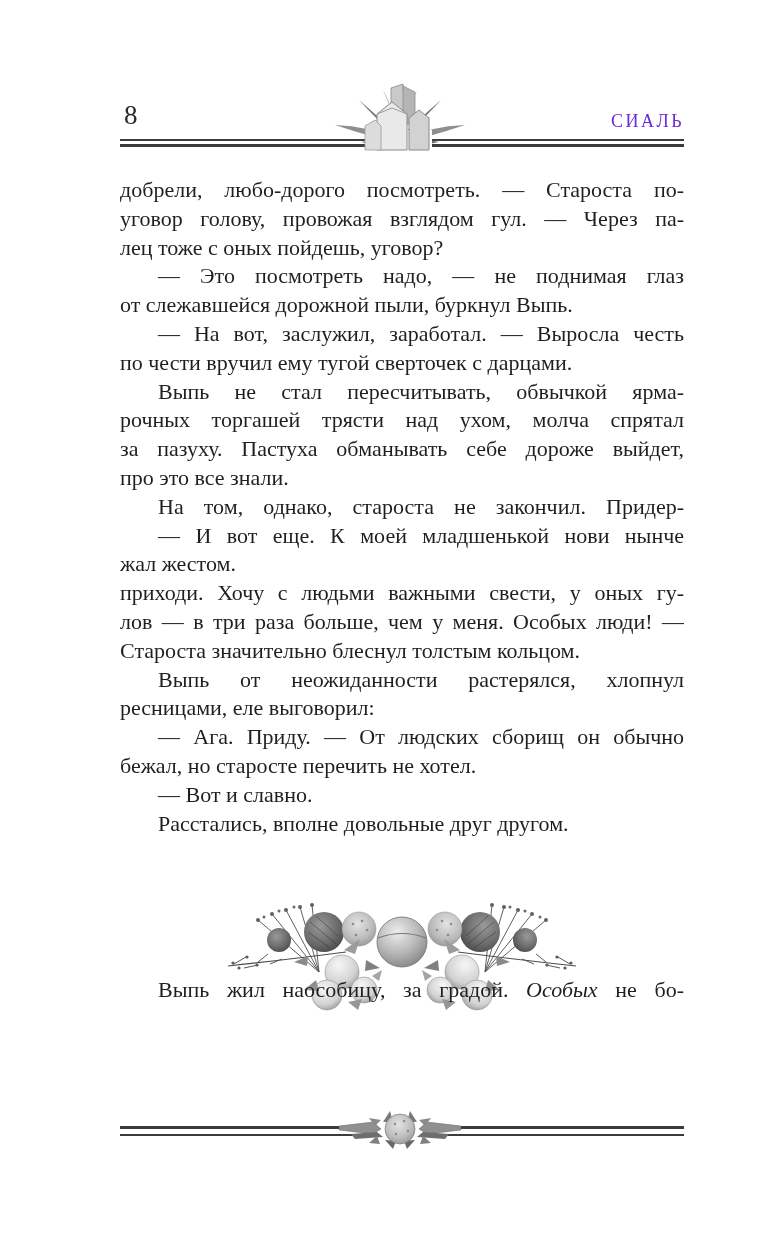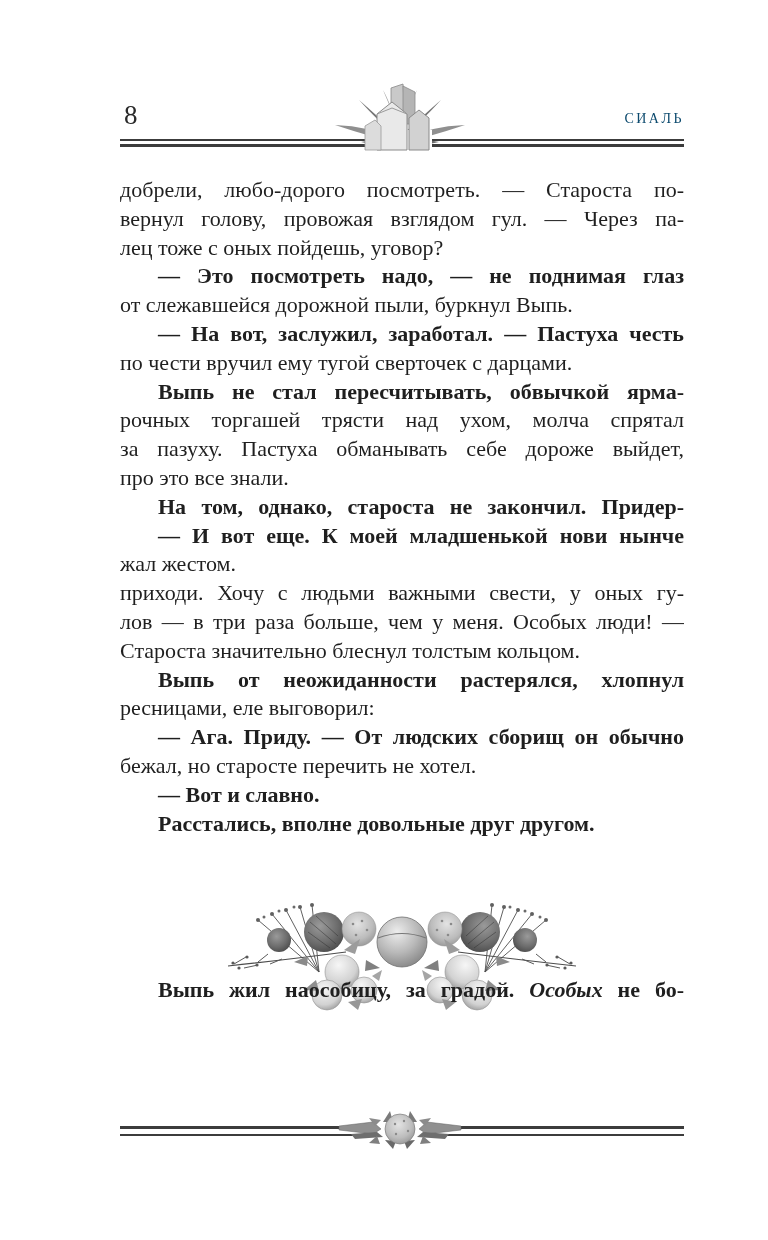--- a/index.html
+++ b/index.html
@@ -8,21 +8,21 @@
     background:#ffffff;color:#1f1f1f;
     font-family:"Liberation Serif","DejaVu Serif",serif;
   }
   
   .pagenum{
     position:absolute;left:124px;top:100px;
     font-size:27px;color:#2a2a2a;
   }
   .runtitle{
     position:absolute;right:84px;top:111px;
-    font-size:14px;letter-spacing:2.5px;color:#0c4a6e;
+    font-size:18px;letter-spacing:2.5px;color:#6d28d9;
   }
   .hrule{position:absolute;left:120px;width:564px;background:#3c3c3c;}
   .hrule.t1{top:139px;height:2px;}
   .hrule.t2{top:144px;height:3px;}
   .hrule.b1{top:1126px;height:3px;}
   .hrule.b2{top:1134px;height:2px;}
   .header-orn{position:absolute;left:325px;top:80px;}
   .divider-orn{position:absolute;left:224px;top:902px;}
   .footer-orn{position:absolute;left:325px;top:1106px;}
   
@@ -30,21 +30,21 @@
     position:absolute;left:120px;top:176px;width:564px;
     font-size:22px;line-height:28.8px;
   }
   .tail-text{
     position:absolute;left:120px;top:976px;width:564px;
     font-size:22px;line-height:28.8px;
   }
   .line{height:28.8px;overflow:hidden;text-align:left;white-space:normal;}
   .line.j{text-align:justify;text-align-last:justify;}
   .line.j::after{content:"";display:inline-block;width:100%;height:0;}
-  .line.ind{text-indent:38px;font-weight:bold;}
+  .line.ind{text-indent:38px;}
   em{font-style:italic;}
 </style>
 </head>
 <body>
 
 <svg width="0" height="0" style="position:absolute" aria-hidden="true">
   <defs>
     <radialGradient id="gSphere" cx="40%" cy="30%" r="75%">
       <stop offset="0%" stop-color="#ededed"></stop>
         <stop offset="55%" stop-color="#b9b9b9"></stop>
@@ -86,25 +86,25 @@
   <polygon points="66,8 78,4 80,40 66,40" fill="#c9c9c9" stroke="#888888" stroke-width="0.8"></polygon>
   <polygon points="78,6 90,12 90,44 78,44" fill="#b5b5b5" stroke="#8a8a8a" stroke-width="0.8"></polygon>
   <polygon points="52,34 67,22 82,34 82,70 52,70" fill="#e9e9e9" stroke="#8a8a8a" stroke-width="1"></polygon>
   <path d="M52 34 L67 28 L82 34" fill="none" stroke="#9a9a9a" stroke-width="1"></path>
   <polygon points="84,38 94,30 104,38 104,70 84,70" fill="#d2d2d2" stroke="#8a8a8a" stroke-width="1"></polygon>
   <polygon points="40,46 50,40 56,46 56,70 40,70" fill="#dcdcdc" stroke="#999999" stroke-width="0.8"></polygon>
 </svg>
 
 <div class="main-text">
   <div class="line j">добрели, любо-дорого посмотреть. — Староста по-</div>
-  <div class="line j">вернул голову, провожая взглядом гул. — Через па-</div>
+  <div class="line j">уговор голову, провожая взглядом гул. — Через па-</div>
   <div class="line">лец тоже с оных пойдешь, уговор?</div>
   <div class="line j ind">— Это посмотреть надо, — не поднимая глаз</div>
   <div class="line">от слежавшейся дорожной пыли, буркнул Выпь.</div>
-  <div class="line j ind">— На вот, заслужил, заработал. — Пастуха честь</div>
+  <div class="line j ind">— На вот, заслужил, заработал. — Выросла честь</div>
   <div class="line">по чести вручил ему тугой сверточек с дарцами.</div>
   <div class="line j ind">Выпь не стал пересчитывать, обвычкой ярма-</div>
   <div class="line j">рочных торгашей трясти над ухом, молча спрятал</div>
   <div class="line j">за пазуху. Пастуха обманывать себе дороже выйдет,</div>
   <div class="line">про это все знали.</div>
   <div class="line j ind">На том, однако, староста не закончил. Придер-</div>
   <div class="line j ind">— И вот еще. К моей младшенькой нови нынче</div>
   <div class="line">жал жестом.</div>
   <div class="line j">приходи. Хочу с людьми важными свести, у оных гу-</div>
   <div class="line j">лов — в три раза больше, чем у меня. Особых люди! —</div>

